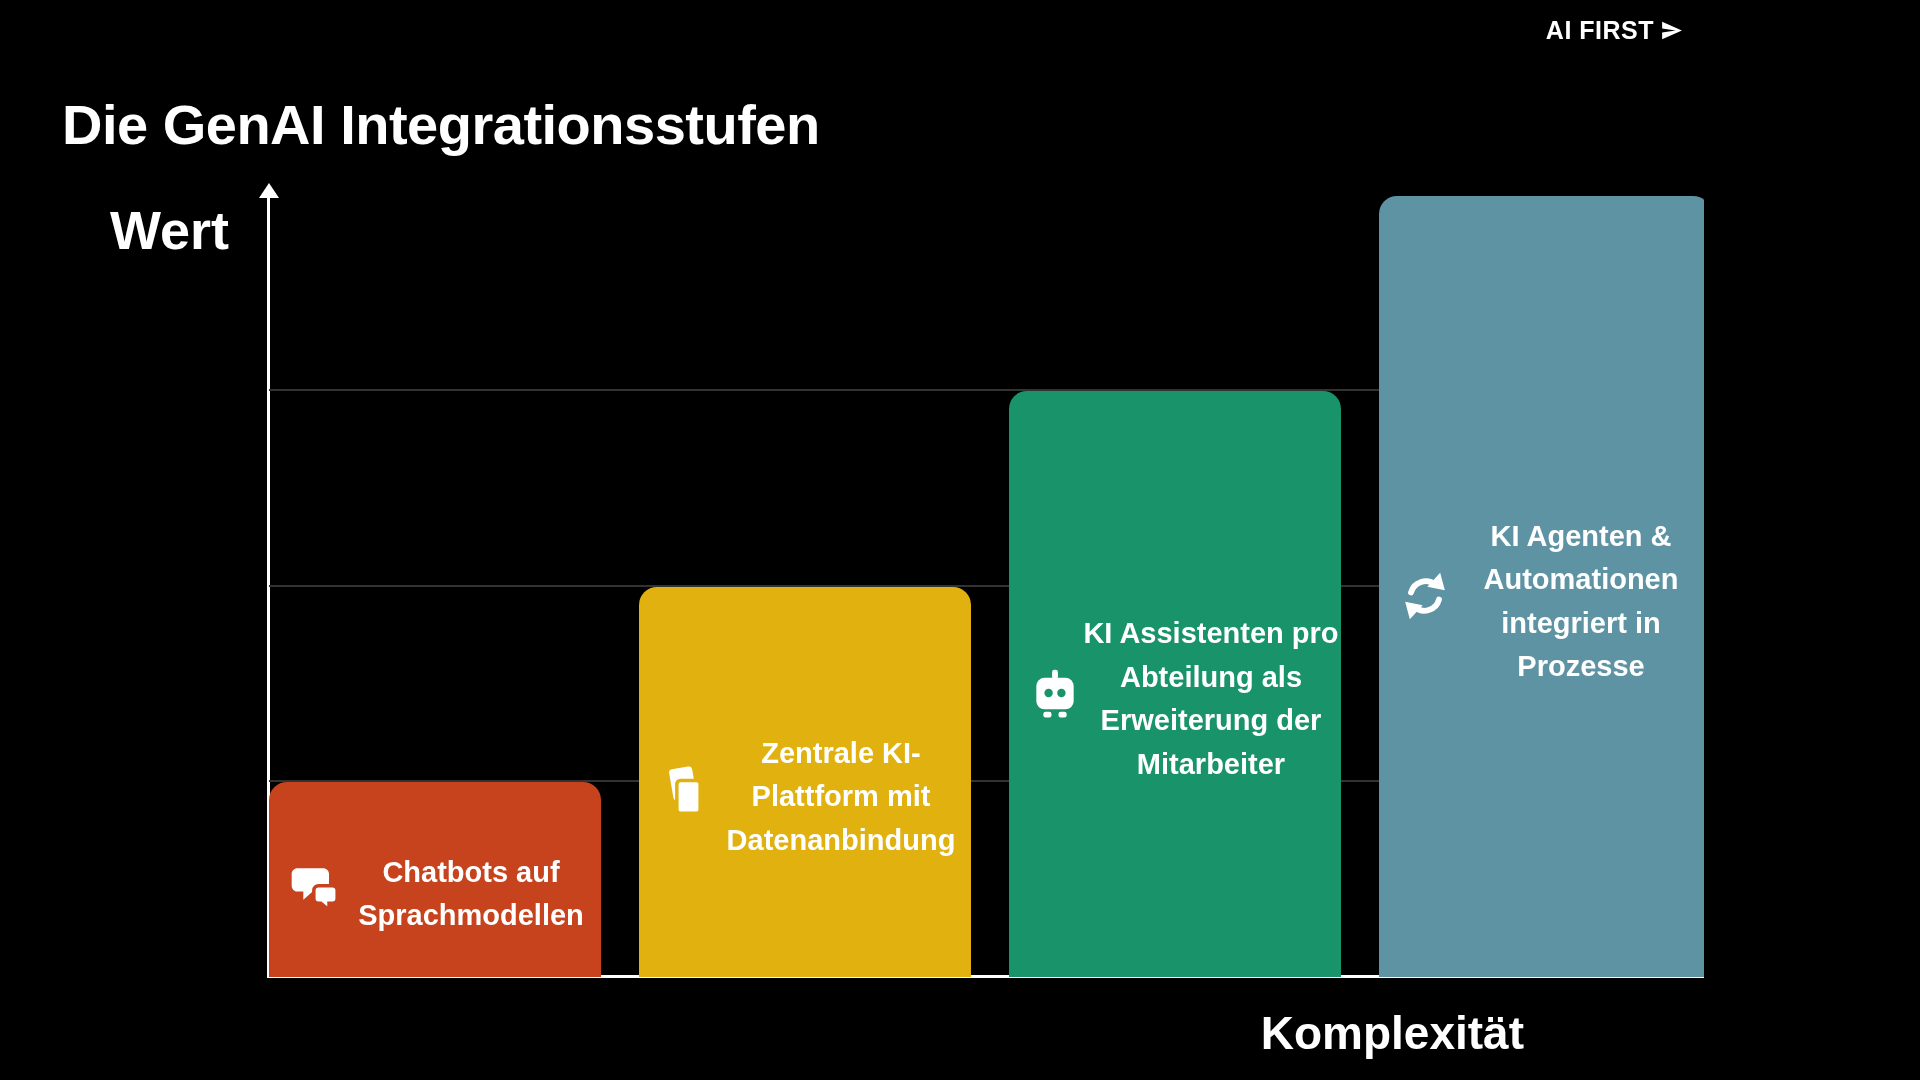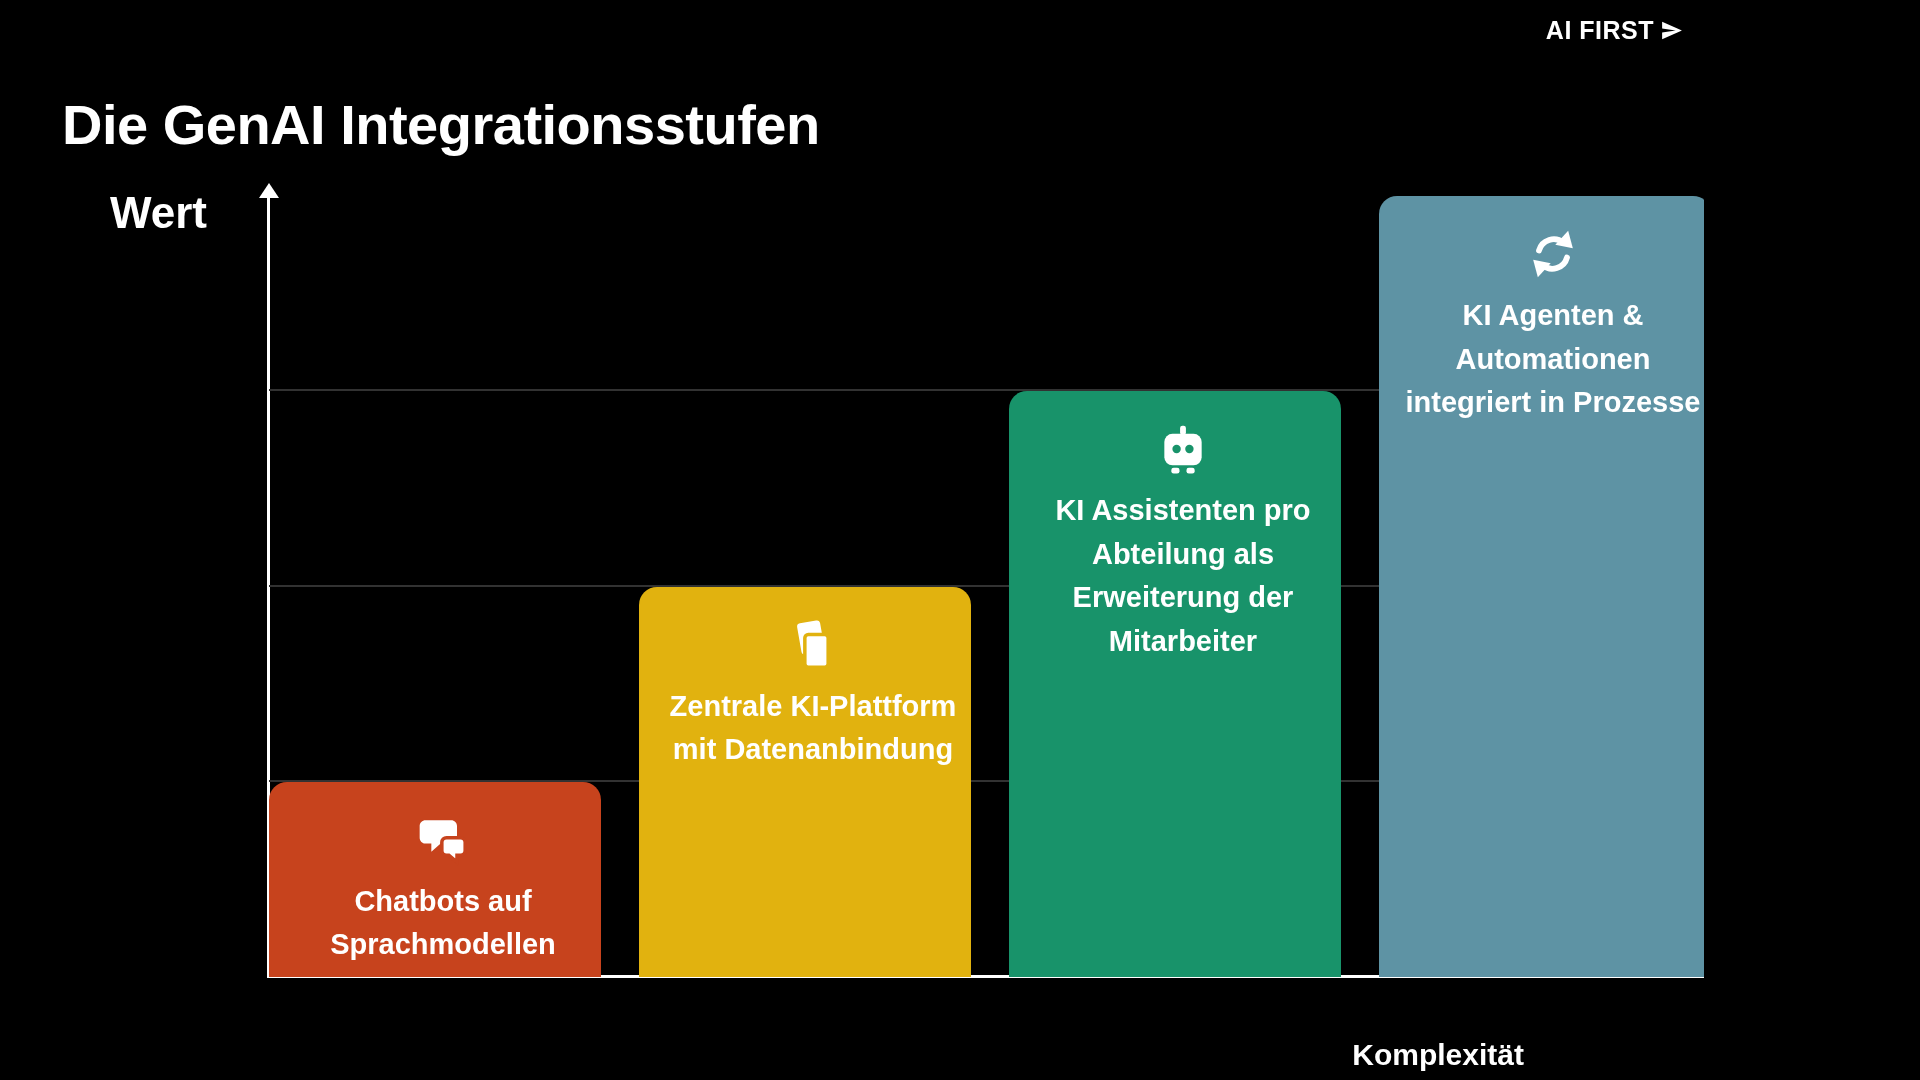--- a/index.html
+++ b/index.html
@@ -36,31 +36,30 @@
     font-size: 56px;
     font-weight: 800;
     letter-spacing: -0.5px;
     color: #fff;
   }
 
   
   .y-label {
     position: absolute;
     left: 110px;
-    top: 188px;
-    font-size: 44px;
+    top: 199px;
+    font-size: 54px;
     font-weight: 700;
   }
   .x-label {
     position: absolute;
     right: 180px;
     top: 1006px;
-    font-size: 30px;
+    font-size: 46px;
     font-weight: 700;
-    margin-top: 32px;
   }
 
   
   .y-axis-line {
     position: absolute;
     left: 267px;
     top: 196px;
     width: 3px;
     height: 782px;
     background: #fff;
@@ -115,21 +114,21 @@
     align-items: flex-end;
     gap: 38px;
   }
   .bar {
     width: 332px;
     flex: 0 0 332px;
     border-radius: 18px 18px 0 0;
     box-sizing: border-box;
     padding: 30px 2px 0 18px;
     display: flex;
-    flex-direction: column;
+    flex-direction: row;
     align-items: center;
   }
   .bar-icon {
     width: 56px;
     height: 56px;
     margin-bottom: 12px;
     flex: 0 0 auto;
   }
   .bar-icon svg { width: 56px; height: 56px; display: block; }
   .bar-label {

